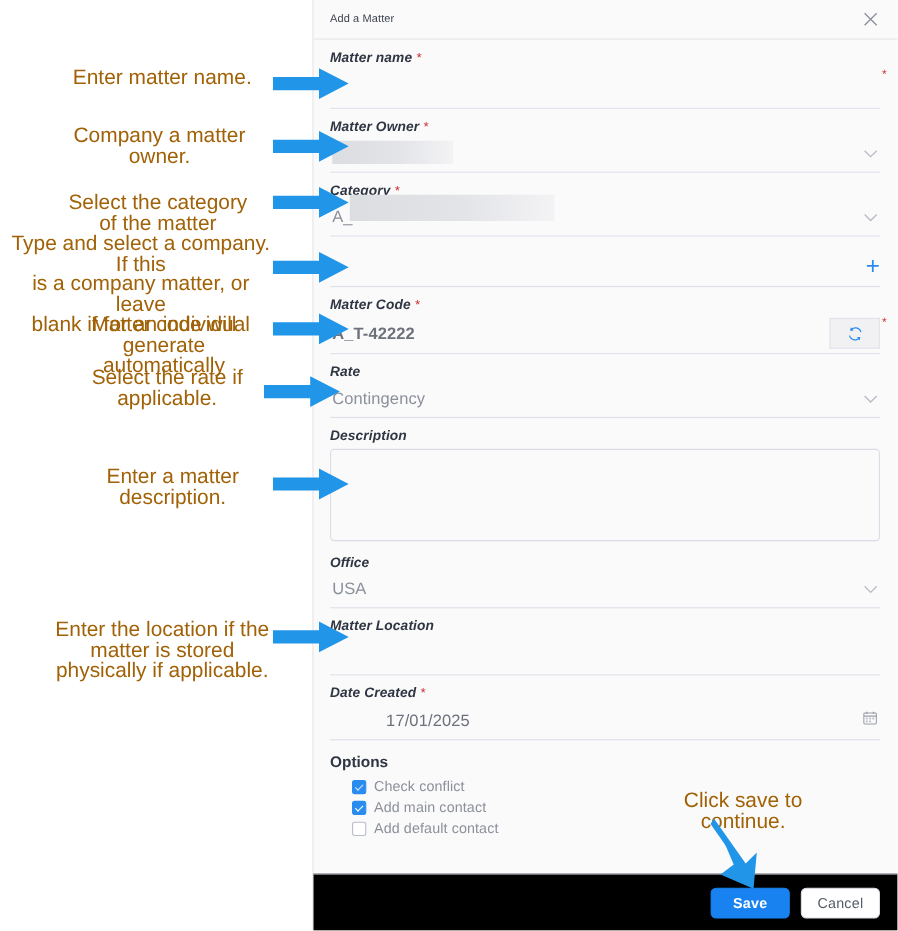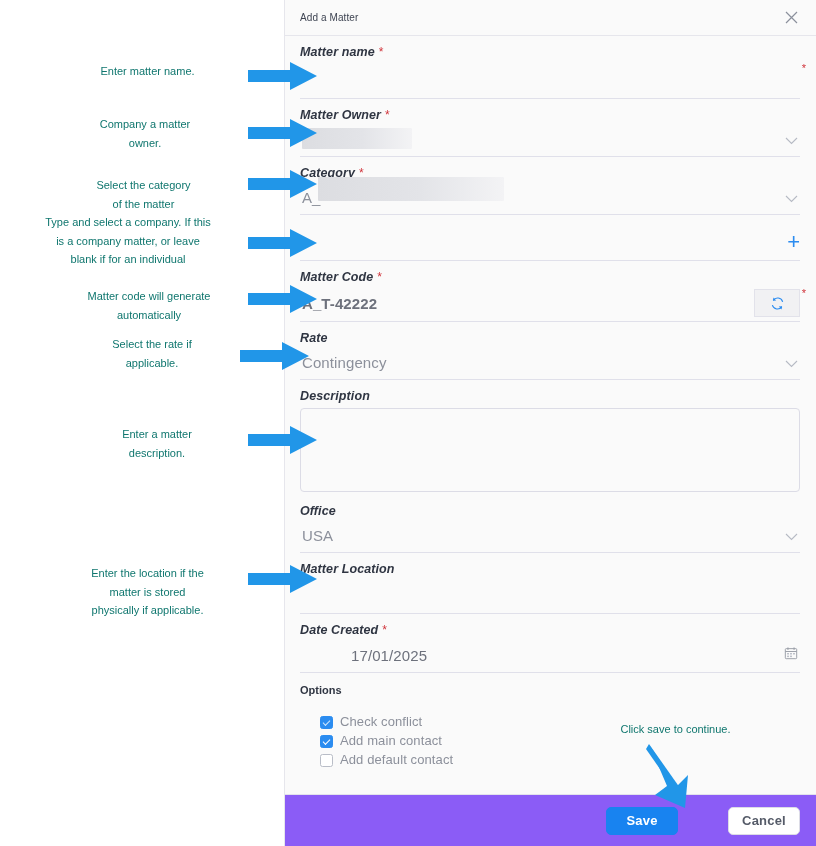--- a/index.html
+++ b/index.html
@@ -9,23 +9,23 @@
     font-family:"Liberation Sans", sans-serif;
     overflow:hidden;
     position:relative;
   }
   
   #annotations{position:absolute;left:0;top:0;width:816px;height:846px;z-index:40;pointer-events:none;}
   .note{
     position:absolute;
     text-align:center;
     font-family:"Liberation Sans", sans-serif;
-    font-size:11px;
+    font-size:19px;
     line-height:18.5px;
-    color:#0f766e;
+    color:#a16207;
     white-space:pre-line;
   }
   .arrow{position:absolute;}
   .arrow svg{display:block;}
 
   
   #panel{
     position:absolute;
     left:284px;top:0;
     width:532px;height:846px;
@@ -116,21 +116,21 @@
     margin-top:4px;
     height:84px;
     border:1px solid #dcdce6;
     border-radius:4px;
     background:#fafafa;
     box-sizing:border-box;
   }
 
   
   .options{padding-top:11px;}
-  .opt-title{font-size:11px;font-weight:bold;color:#2f3542;margin-bottom:16px;}
+  .opt-title{font-size:14px;font-weight:bold;color:#2f3542;margin-bottom:5px;}
   .opt-row{display:flex;align-items:flex-end;height:17px;margin-bottom:2px;padding-left:20px;}
   .cbox{
     width:13px;height:13px;border-radius:2.5px;
     border:1px solid #b9bdc7;background:#ffffff;
     box-sizing:border-box;margin-right:7px;
     display:flex;align-items:center;justify-content:center;
     cursor:pointer;flex:none;
   }
   .cbox.on{background:#2b8cf0;border-color:#2b8cf0;}
   .cbox.on:after{
@@ -142,37 +142,37 @@
     margin-top:-2px;
   }
   .cbox.on.solid:after{border-color:#ffffff;}
   .opt-label{font-size:13px;color:#8c909b;letter-spacing:.1px;}
 
   
   .panel-foot{
     position:absolute;left:0;right:0;bottom:0;
     height:52px;
     border-top:1px solid #e2e2ec;
-    background:#8b5cf6;
+    background:#000000;
     display:flex;align-items:center;justify-content:flex-end;
     padding-right:16px;
     box-sizing:border-box;
     gap:10px;
   }
   .btn{
     height:28px;min-width:72px;
     border-radius:5px;
     font-size:13px;font-weight:bold;
     display:flex;align-items:center;justify-content:center;
     cursor:pointer;
     box-sizing:border-box;
     letter-spacing:.2px;
   }
   .btn-primary{background:#1883f0;color:#ffffff;border:1px solid #1883f0;}
-  .btn-secondary{background:#ffffff;color:#555b68;border:1px solid #dcdce6;font-weight:bold;margin-left:40px;}
+  .btn-secondary{background:#ffffff;color:#555b68;border:1px solid #dcdce6;font-weight:normal;}
 </style>
 </head>
 <body>
 
 <div id="panel">
 
   <div class="panel-head">
     <div class="panel-title">Add a Matter</div>
     <div class="close-btn">
       <svg width="13" height="13" viewBox="0 0 13 13" aria-hidden="true">

